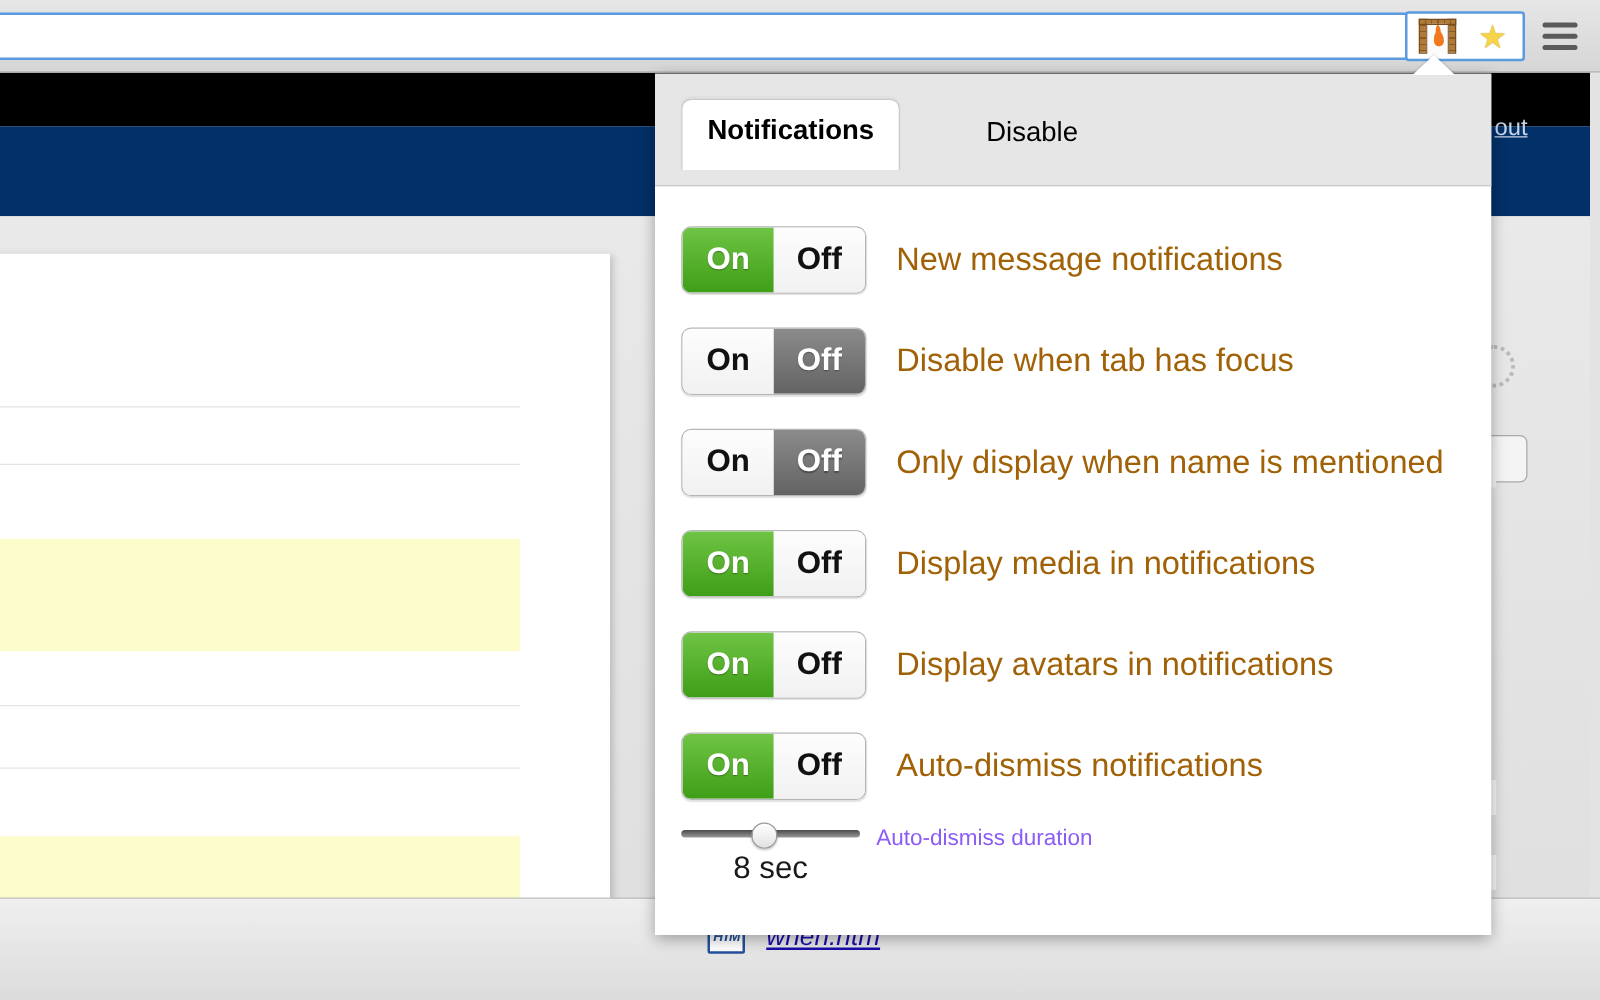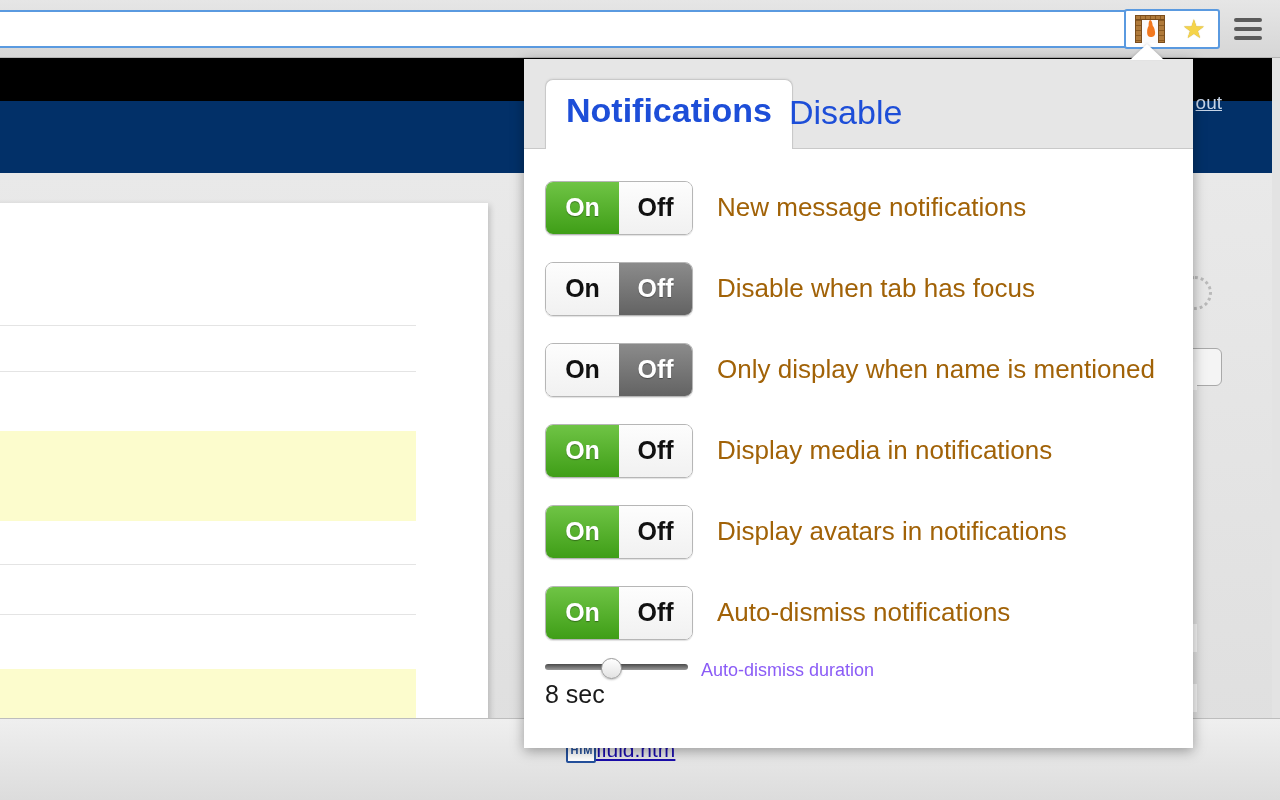--- a/index.html
+++ b/index.html
@@ -114,21 +114,21 @@
   .edge-link { position: absolute; color: #1a0dab; font-size: 19px;
                text-decoration: underline; background: #f5f5f5; padding: 3px 4px; }
 
   
   .download-bar {
     position: absolute; left: 0; top: 718px; width: 1280px; height: 82px;
     background: linear-gradient(#efefef,#dcdcdc);
     border-top: 1px solid #bdbdbd;
   }
   .dl-item { position: absolute; left: 566px; top: 18px; display: flex;
-             align-items: center; gap: 0; }
+             align-items: center; gap: 17px; font-style: italic; }
   .htm-icon {
     width: 30px; height: 26px; background: #fff;
     border: 2px solid #24509c; border-radius: 2px;
     color: #24509c; font-size: 11px; font-weight: bold;
     display: flex; align-items: center; justify-content: center;
     letter-spacing: -1px;
   }
   .dl-name { color: #1a0dab; font-size: 21px; text-decoration: underline; }
 
   
@@ -147,21 +147,21 @@
     box-shadow: 0 3px 12px rgba(0,0,0,.35);
     z-index: 20;
   }
   .tabbar {
     position: relative; height: 90px;
     background: #e6e6e6;
     border-bottom: 1px solid #c9c9c9;
   }
   .tab {
     position: absolute; top: 25px;
-    font-size: 34px; color: #1d4ed8;
+    font-size: 22px; color: #000000;
     padding: 9px 20px 14px 20px;
   }
   .tab.active {
     top: 20px;
     background: #fff;
     font-weight: bold;
     border-top-left-radius: 8px; border-top-right-radius: 8px;
     border: 1px solid #c9c9c9; border-bottom: none;
     padding: 11px 20px 19px 20px;
     box-shadow: 0 -1px 2px rgba(0,0,0,.05);
@@ -204,21 +204,21 @@
     background: linear-gradient(#4a4a4a,#9a9a9a);
   }
   .slider-thumb {
     position: absolute; top: 5px; left: 62px;
     width: 21px; height: 21px; border-radius: 50%;
     background: linear-gradient(#ffffff,#e2e2e2);
     border: 1px solid #9a9a9a;
     box-shadow: 0 1px 2px rgba(0,0,0,.25);
   }
   .slider-value {
-    margin-top: 10px; width: 143px;
+    margin-top: 10px; text-align: center; width: 143px;
     font-size: 25px; color: #1a1a1a;
   }
   .slider-label { margin-left: 8px; font-size: 18px; color: #8b5cf6;
                   padding-top: 7px; white-space: nowrap; }
 </style>
 </head>
 <body>
 
 <div class="browser">
 
@@ -241,21 +241,21 @@
   </div>
 
   <a class="logout-link">out</a>
   <a class="edge-link" style="left:1178px;top:362px">e</a>
   <a class="edge-link" style="left:1178px;top:624px">n</a>
   <a class="edge-link" style="left:1178px;top:684px">e</a>
 
   <div class="download-bar">
     <div class="dl-item">
       <span class="htm-icon">HTM</span>
-      <span class="dl-name">fluid.htm</span>
+      <span class="dl-name">when.htm</span>
     </div>
   </div>
 
   <div class="toolbar">
     <div class="omnibox">
       <span class="omnibox-text" placeholder=""></span>
     </div>
     <div class="toolbar-icons">
       <div class="icon-btn">
         <span class="fireplace">

